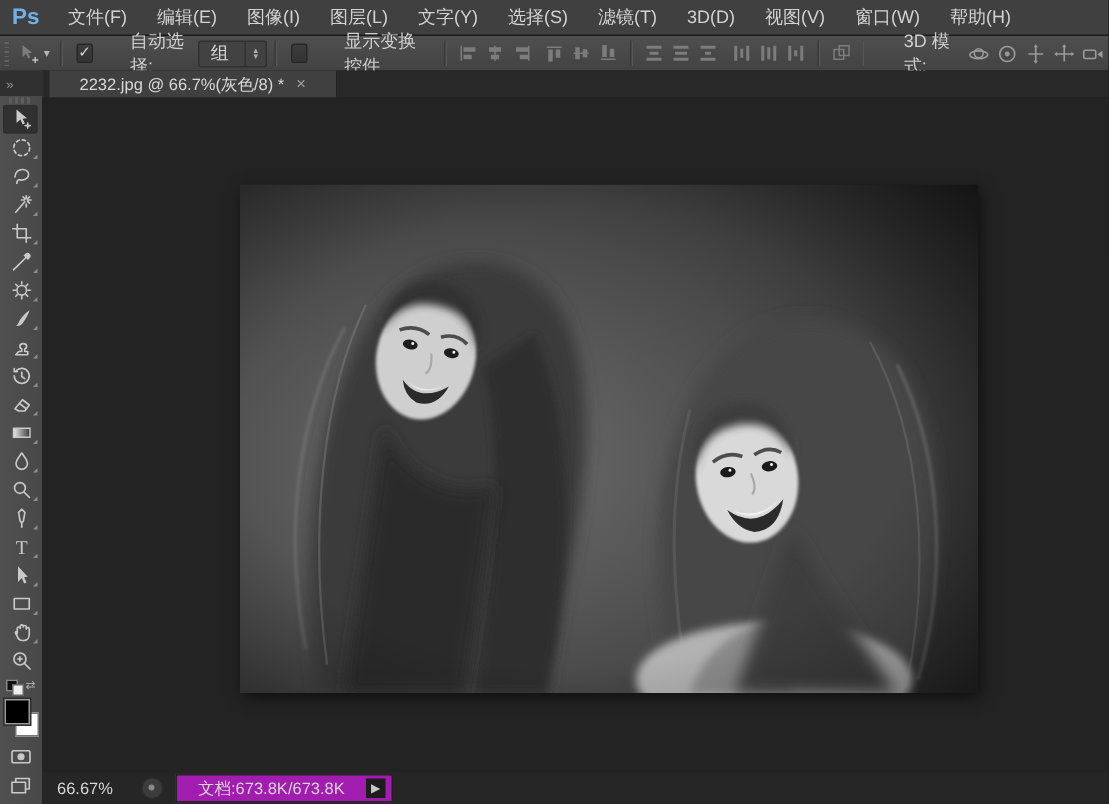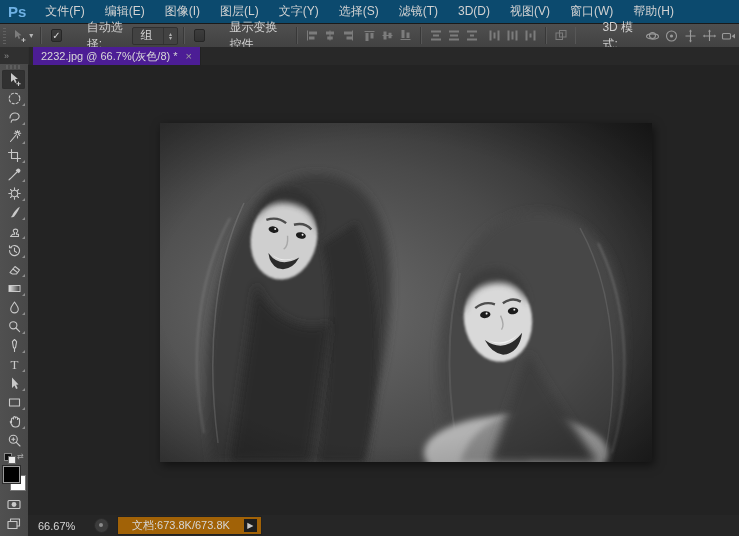--- a/index.html
+++ b/index.html
@@ -1,21 +1,21 @@
 <!DOCTYPE html>
 <html><head>
 <meta charset="utf-8">
 <style>
   html,body{margin:0;padding:0;}
   body{width:739px;height:536px;position:relative;overflow:hidden;
        background:#232323;font-family:"Liberation Sans",sans-serif;
        -webkit-font-smoothing:antialiased;}
   
   .menubar{position:absolute;left:0;top:0;width:739px;height:23px;
-           background:#0c4a6e;border-bottom:1px solid #1a1a1a;
+           background:#404040;border-bottom:1px solid #1a1a1a;
            display:flex;align-items:center;}
   .ps-logo{color:#6fb1e4;font-weight:bold;font-size:15px;padding:0 9px 0 8px;letter-spacing:0;}
   .menu-item{color:#d2d2d2;font-size:12px;padding:12px 10px;line-height:23px;cursor:default;}
   
   .optionsbar{position:absolute;left:0;top:24px;width:739px;height:23px;
               background:linear-gradient(#4f4f4f,#424242);
               border-bottom:1px solid #2a2a2a;display:flex;align-items:center;font-size:12px;}
   .grip-v{width:4px;height:16px;margin:0 4px 0 3px;
           background:repeating-linear-gradient(0deg,#616161 0 1px,transparent 1px 3px);}
   .osep{width:1px;height:17px;background:#383838;border-right:1px solid #575757;margin:0 5px;}
@@ -31,22 +31,22 @@
   .spinner{width:13px;display:flex;flex-direction:column;align-items:center;color:#b0b0b0;
            font-size:6px;line-height:4px;border-left:1px solid #333;height:100%;justify-content:center;}
   svg.oicn{display:block;}
   .oicn *{fill:#7c7c7c;stroke:none;}
   .oicn .st{fill:none;stroke:#7c7c7c;stroke-width:1;}
   .t3d *{fill:none;stroke:#9a9a9a;stroke-width:1.1;}
   .t3d .f{fill:#9a9a9a;stroke:none;}
   .gap6{width:6px;}
   
   .tabbar{position:absolute;left:28px;top:47px;width:711px;height:18px;background:#282828;}
-  .doc-tab{position:absolute;left:5px;top:0;height:18px;background:#4c1d95;
-           border-right:1px solid #222;display:flex;align-items:center;padding:0 8px;
+  .doc-tab{position:absolute;left:5px;top:0;height:18px;background:#404040;
+           border-right:1px solid #222;display:flex;align-items:center;padding:0 20px;
            color:#d8d8d8;font-size:11px;}
   .doc-tab .close{margin-left:8px;color:#9f9f9f;font-size:11px;line-height:11px;}
   
   .toolspanel{position:absolute;left:0;top:47px;width:28px;height:489px;
               background:linear-gradient(90deg,#505050,#484848);border-right:1px solid #2e2e2e;}
   .tp-head{height:17px;background:#303030;color:#8f8f8f;font-size:9px;
            display:flex;align-items:center;justify-content:flex-start;padding-left:4px;}
   .tp-grip{height:4px;margin:1px 6px 1px 6px;
            background:repeating-linear-gradient(90deg,#5e5e5e 0 2px,transparent 2px 4px);}
   .tool{width:28px;height:19px;display:flex;align-items:center;justify-content:center;position:relative;}
@@ -70,21 +70,21 @@
   .photo{position:absolute;left:132px;top:58px;width:492px;height:339px;
          box-shadow:2px 3px 9px rgba(0,0,0,.55);}
   
   .statusbar{position:absolute;left:28px;top:515px;width:734px;height:21px;background:#262626;
              display:flex;align-items:center;font-size:11px;color:#d6d6d6;}
   .zoomfield{margin-left:6px;width:52px;padding:2px 4px;color:#d6d6d6;}
   .drive-icn{width:13px;height:13px;border-radius:50%;background:#3c3c3c;border:1px solid #2a2a2a;
              position:relative;margin-right:8px;}
   .drive-icn::after{content:"";position:absolute;left:4px;top:4px;width:4px;height:4px;
                     border-radius:50%;background:#8a8a8a;}
-  .docinfo{height:17px;background:#a16207;border:1px solid #222;display:flex;align-items:center;
+  .docinfo{height:17px;background:#a21caf;border:1px solid #222;display:flex;align-items:center;
            padding:0 4px 0 14px;}
   .docinfo .txt{margin-right:14px;}
   .popup-btn{width:13px;height:13px;background:#1d1d1d;color:#c9c9c9;font-size:8px;
              display:flex;align-items:center;justify-content:center;}
 </style>
 </head>
 <body>
 
 <div class="menubar">
   <span class="ps-logo">Ps</span>

